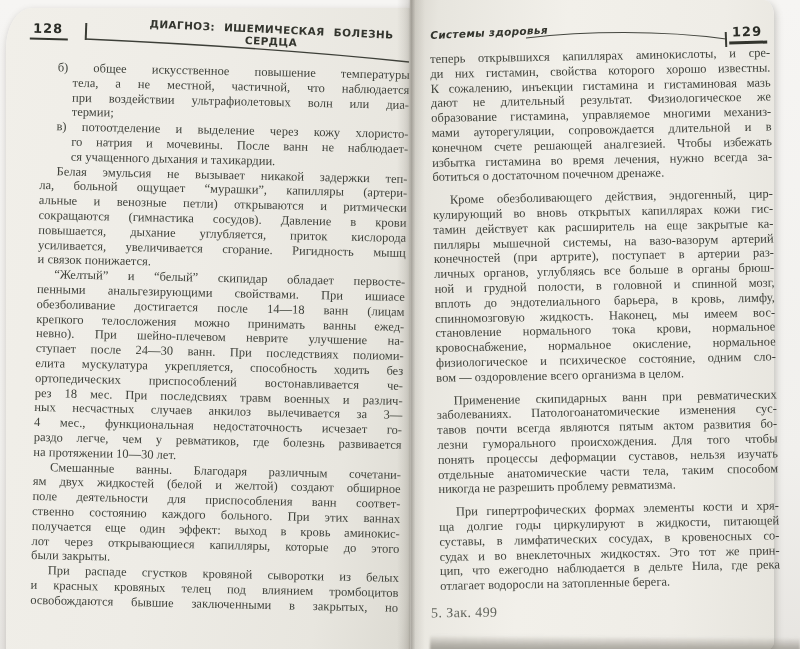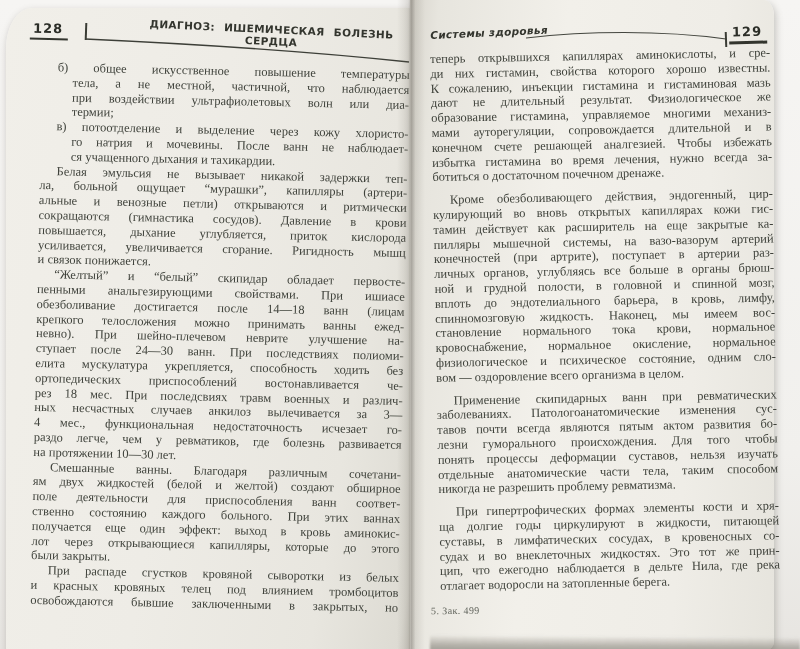--- a/index.html
+++ b/index.html
@@ -57,21 +57,21 @@
     font-size: 12.5px; line-height: 14.8px; color: #3f423b;
     transform-origin: top left;
   }
   .line { text-align: justify; text-align-last: justify; }
   .line.last { text-align-last: left; }
   .para.indent .line.first { text-indent: 17px; }
   .para.list { padding-left: 31px; }
   .para.list .line.first { text-indent: -15px; }
   .para.gap { margin-top: 8px; }
   .footer-note {
-    position: absolute; font-size: 10px; color: #63665e; letter-spacing: .4px;
+    position: absolute; font-size: 14px; color: #63665e; letter-spacing: .4px;
   }
 </style>
 </head>
 <body>
 
 <div class="photo">
 
   <div class="page page-left">
     <span class="pagenum" style="left:24px; top:13px; transform:rotate(1.2deg);">128</span>
     <span class="tick" style="left:79px; top:15px; height:17px; transform:rotate(2deg);"></span>

